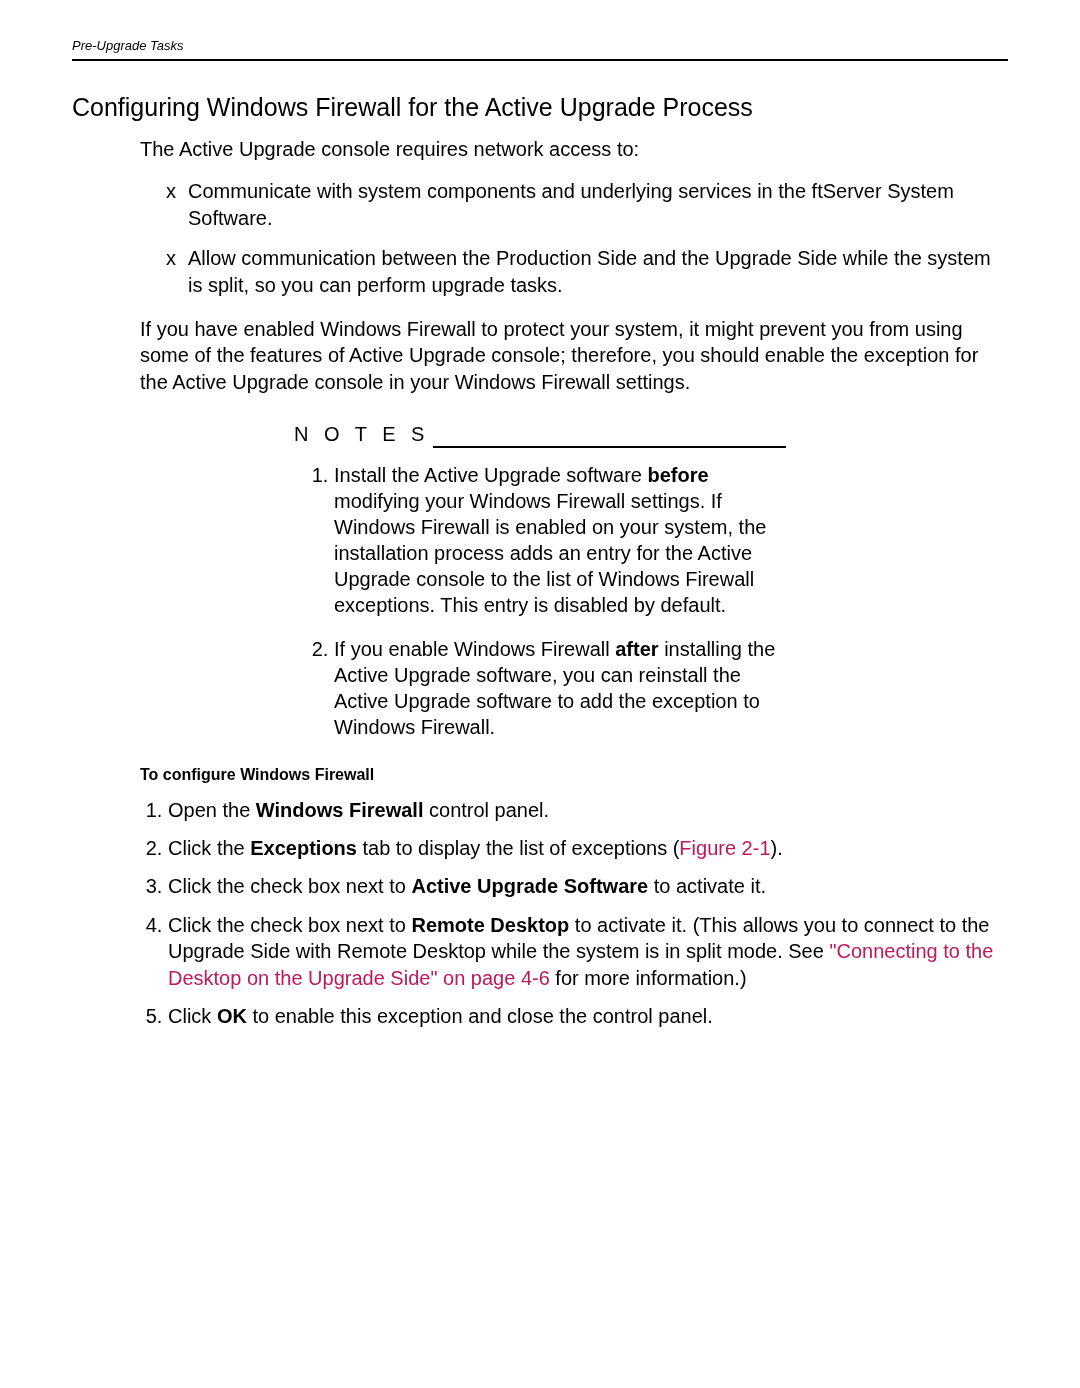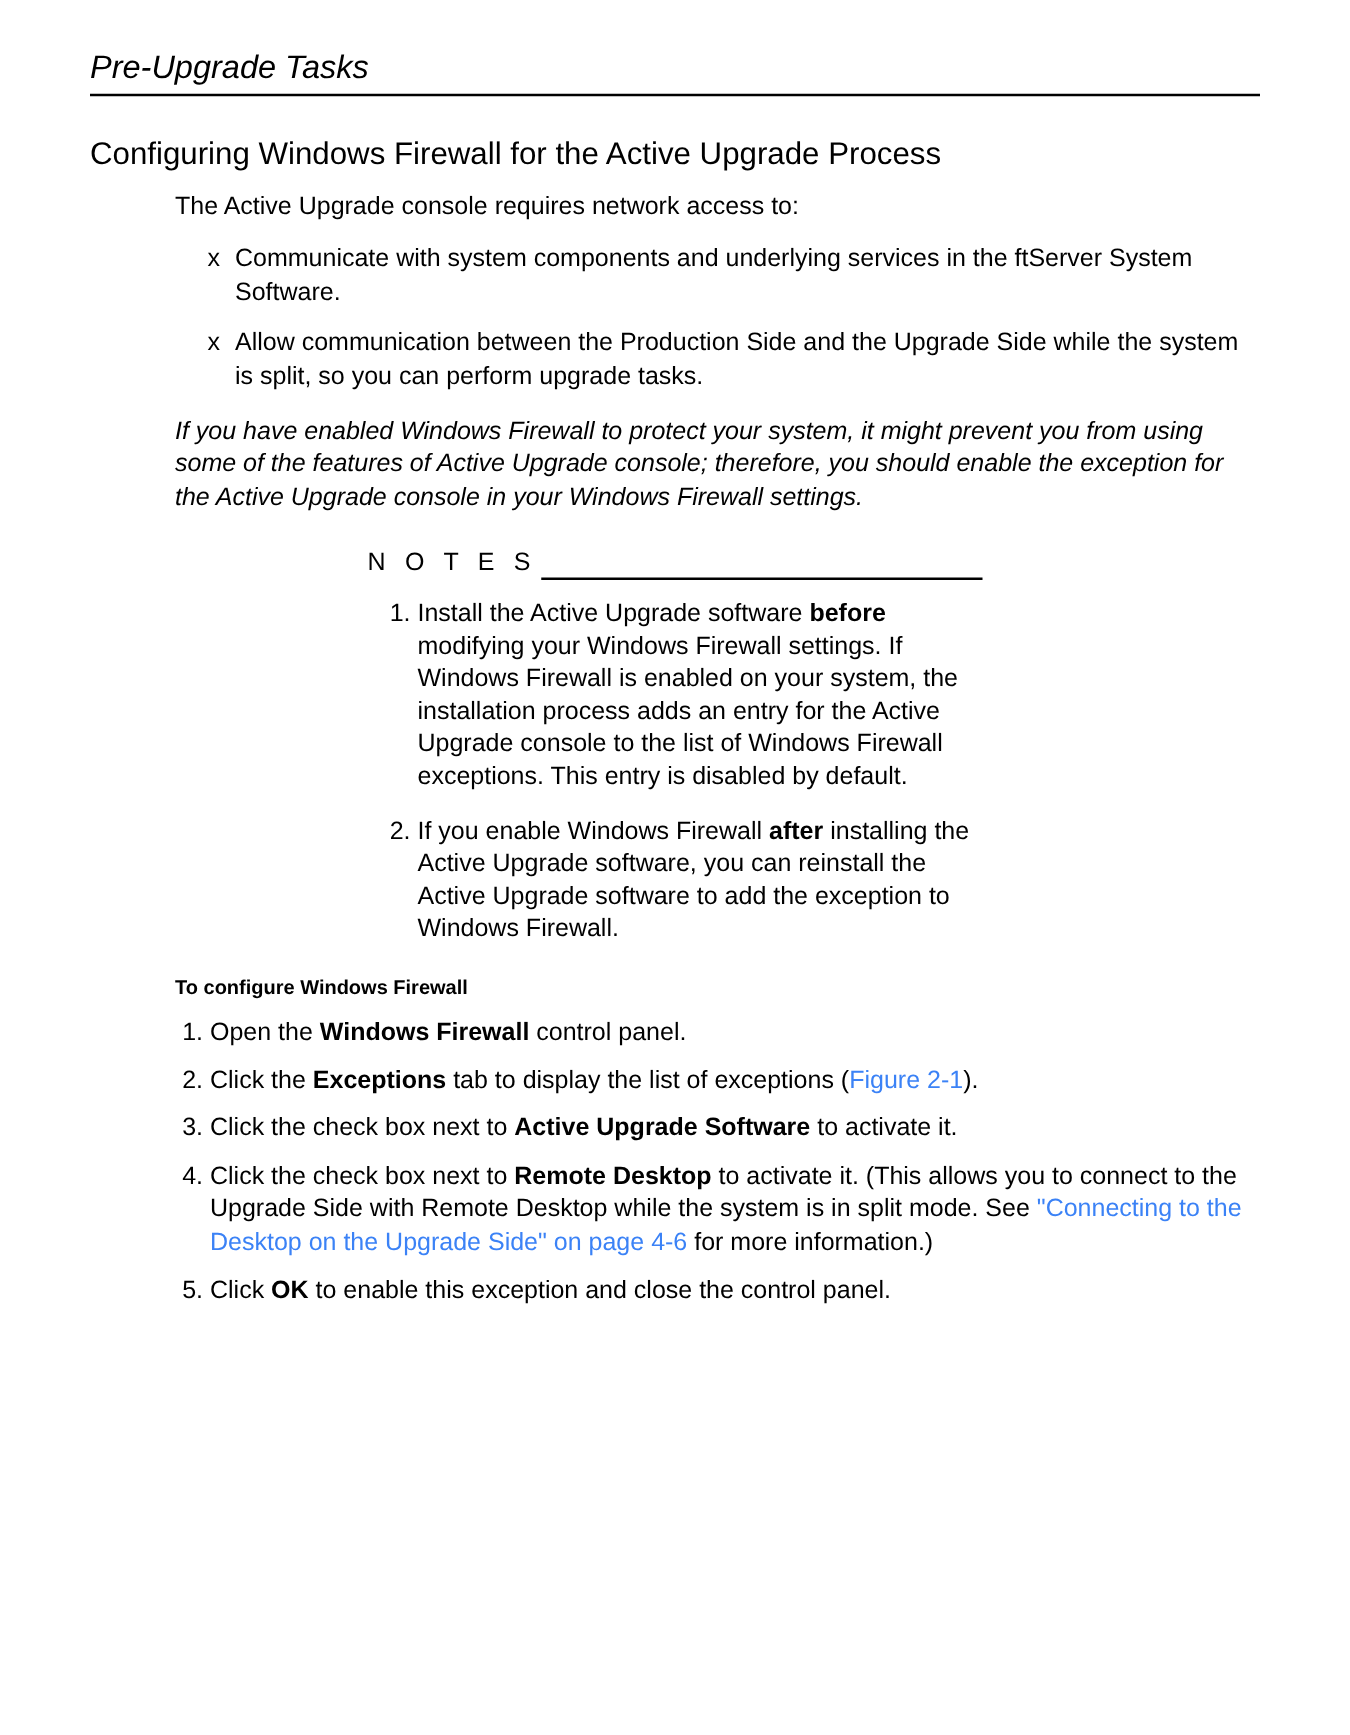--- a/index.html
+++ b/index.html
@@ -14,21 +14,21 @@
     box-sizing: border-box;
   }
   .page {
     padding: 38px 72px 58px 72px;
     box-sizing: border-box;
     height: 100%;
     position: relative;
   }
   .running-head {
     font-style: italic;
-    font-size: 26px;
+    font-size: 13px;
     padding-bottom: 6px;
     border-bottom: 2px solid #000;
     margin-bottom: 32px;
   }
   h1.section-title {
     font-size: 25px;
     font-weight: normal;
     margin: 0 0 14px 0;
   }
   .content {
@@ -49,21 +49,20 @@
     padding-left: 22px;
     margin: 0 0 14px 0;
   }
   ul.bullets li .bullet-mark {
     position: absolute;
     left: 0;
     top: 0;
   }
   .para {
     margin: 0 0 18px 0;
-    font-style: italic;
   }
   .notes-block {
     margin: 26px 0 24px 154px;
     width: 492px;
   }
   .notes-header {
     display: flex;
     align-items: flex-end;
     margin-bottom: 14px;
   }
@@ -94,21 +93,21 @@
   }
   ol.steps {
     margin: 0;
     padding-left: 28px;
   }
   ol.steps li {
     margin-bottom: 12px;
     line-height: 1.32;
   }
   .link {
-    color: #3b82f6;
+    color: #be185d;
     margin-top: 40px;
   }
   .footer {
     position: absolute;
     bottom: 44px;
     left: 72px;
     font-size: 19px;
   }
   .footer .page-num {
     font-style: normal;

